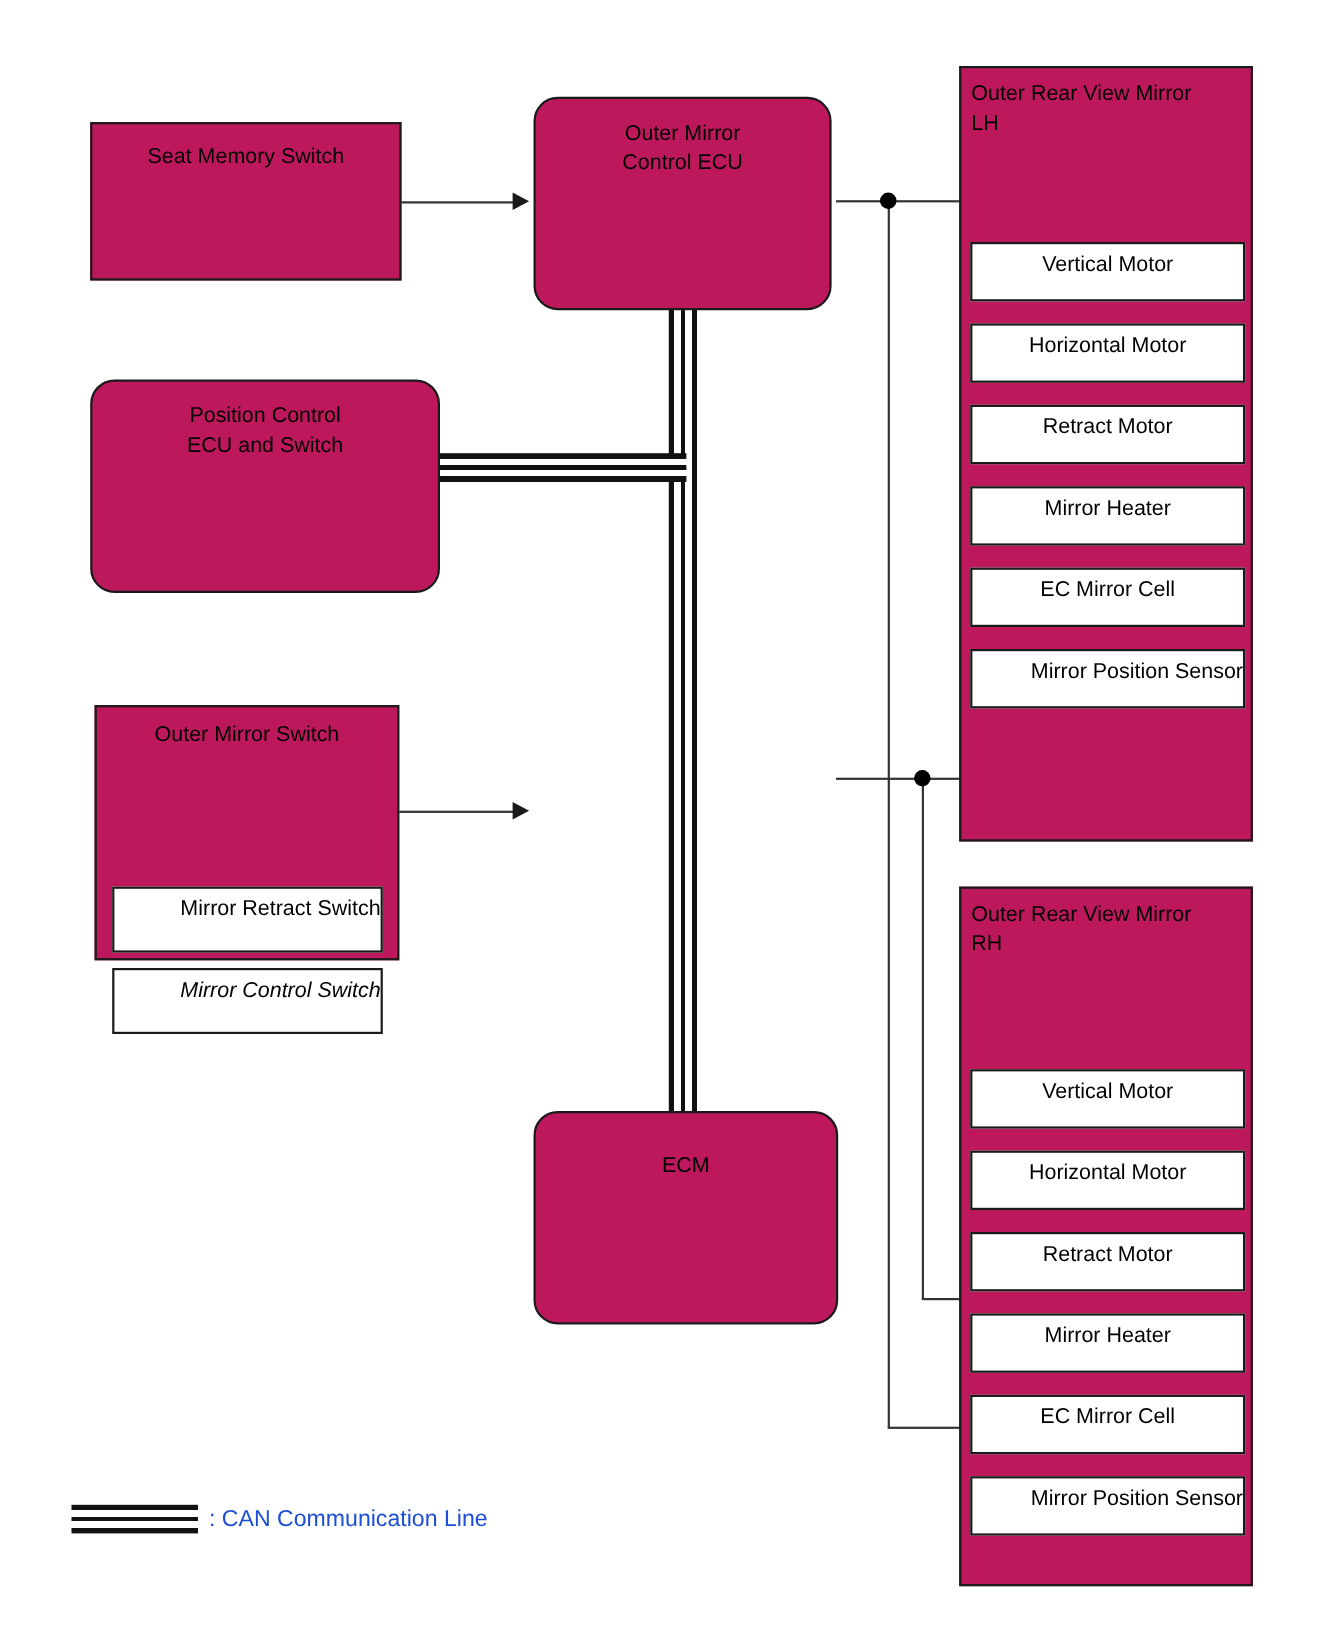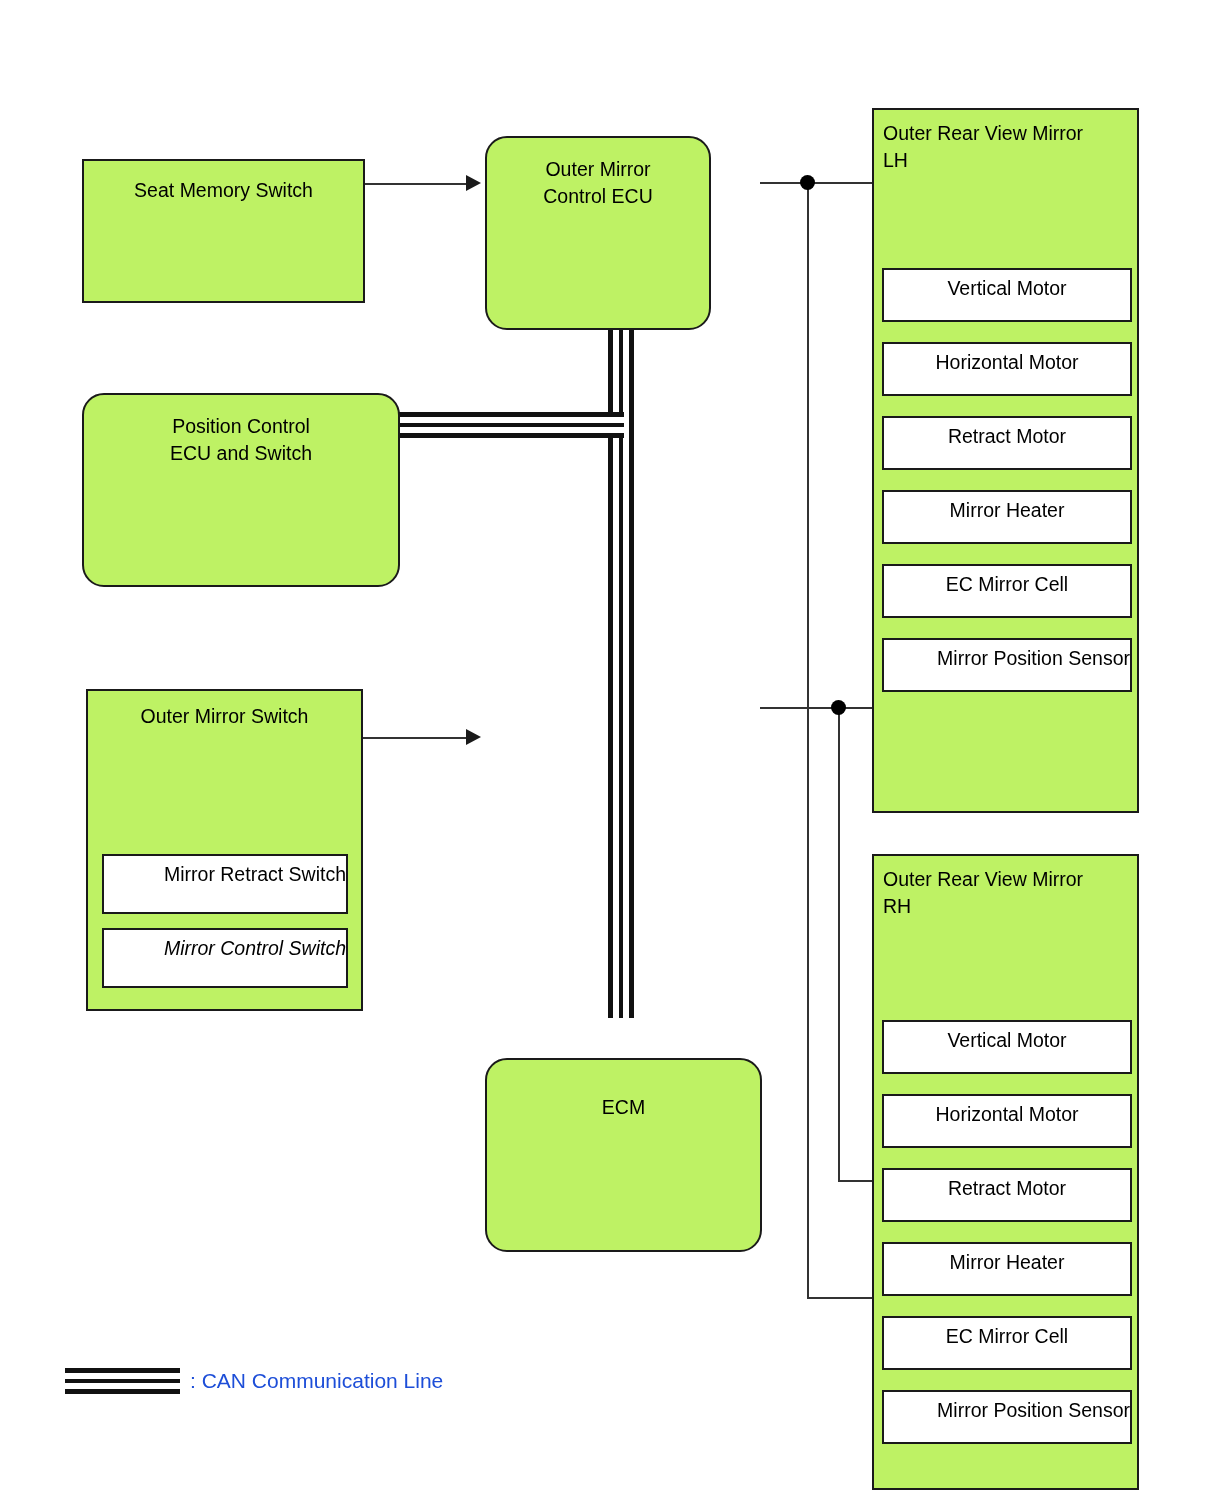--- a/index.html
+++ b/index.html
@@ -17,23 +17,22 @@
     width: 1210px;
     height: 1498px;
     background: #ffffff;
     overflow: hidden;
   }
 
   
   .box {
     position: absolute;
     box-sizing: border-box;
-    background: #bef264;
+    background: #be185d;
     border: 2.5px solid #1a1a1a;
-    margin-top: 48px;
   }
   .box.rounded {
     border-radius: 22px;
   }
   .box .label {
     position: absolute;
     font-size: 19.5px;
     line-height: 27px;
     color: #000000;
     white-space: pre-line;
@@ -171,34 +170,34 @@
 
   <div class="box" style="left:82px; top:111px; width:283px; height:144px;">
     <div class="label center" style="top:16px;">Seat Memory Switch</div>
   </div>
 
   <div class="box rounded" style="left:82px; top:345px; width:318px; height:194px;">
     <div class="label center" style="top:18px;">Position Control
 ECU and Switch</div>
   </div>
 
-  <div class="box" style="left:86px; top:641px; width:277px; height:322px;">
+  <div class="box" style="left:86px; top:641px; width:277px; height:232px;">
     <div class="label center" style="top:12px;">Outer Mirror Switch</div>
 
 
     <div class="subbox" style="left:14px; top:163px; width:246px; height:60px;">
       <div class="sublabel left">Mirror Retract Switch</div>
     </div>
 
     <div class="subbox" style="left:14px; top:237px; width:246px; height:60px;font-style:italic;">
       <div class="sublabel left">Mirror Control Switch</div>
     </div>
   </div>
 
-  <div class="box rounded" style="left:485px; top:88px; width:226px; height:194px;">
+  <div class="box rounded" style="left:485px; top:88px; width:271px; height:194px;">
     <div class="label center" style="top:18px;">Outer Mirror
 Control ECU</div>
   </div>
 
 
   <div class="box rounded" style="left:485px; top:1010px; width:277px; height:194px;">
     <div class="label center" style="top:34px;">ECM</div>
   </div>
 
   <div class="box" style="left:872px; top:60px; width:267px; height:705px;">

